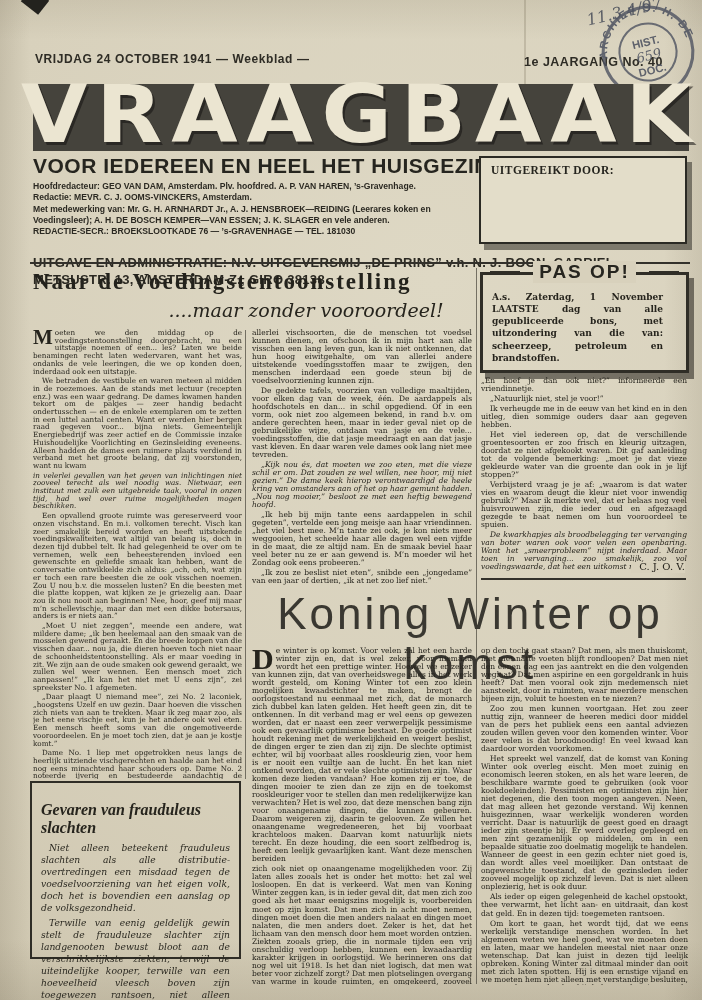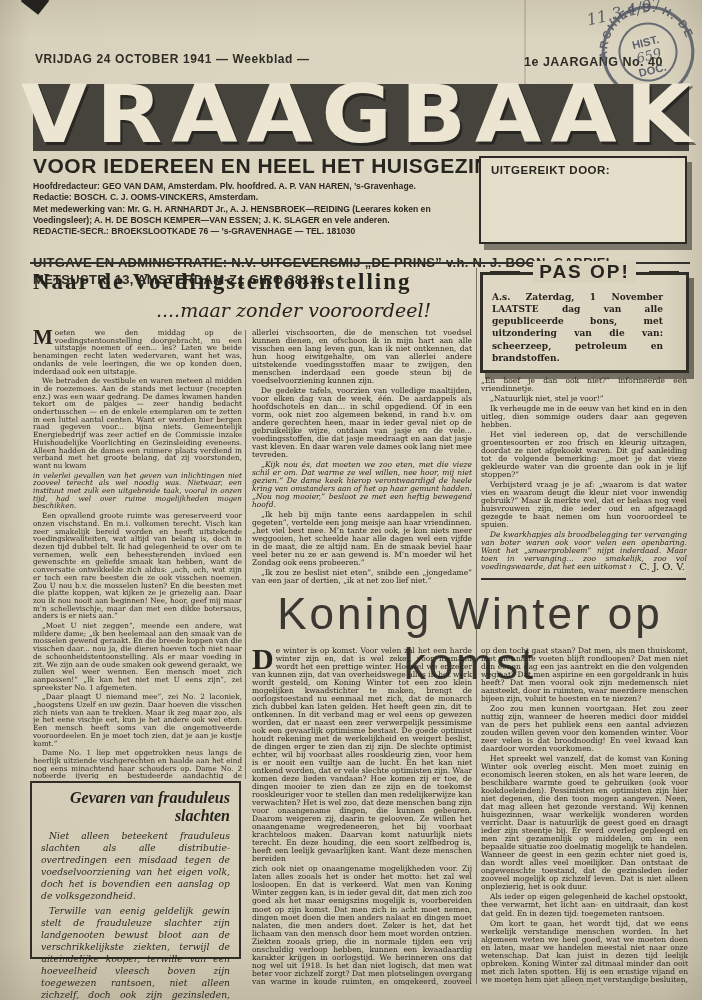--- a/index.html
+++ b/index.html
@@ -17,52 +17,52 @@
   
   .dateline{position:absolute;left:35px;top:52px;font-family:"Liberation Sans",sans-serif;font-weight:bold;font-size:12px;letter-spacing:.6px;color:#2e2c25;}
   .issue{position:absolute;left:524px;top:55px;font-family:"Liberation Sans",sans-serif;font-weight:bold;font-size:12.5px;letter-spacing:.5px;color:#2e2c25;}
   .handwriting{position:absolute;left:586px;top:2px;font-family:"DejaVu Serif",serif;font-style:italic;font-size:16px;color:#474c58;transform:rotate(-13deg);opacity:.85;}
   .stamp{position:absolute;left:594px;top:-2px;width:108px;height:108px;transform:rotate(-14deg);opacity:.88;}
   
   .band{position:absolute;left:33px;top:84px;width:656px;height:67px;background:#45433c;display:flex;align-items:center;justify-content:center;}
   .logo{font-family:"DejaVu Sans",sans-serif;font-weight:bold;font-size:78px;line-height:60px;letter-spacing:8px;color:#ebe5d1;transform:scale(1.1,1.02) translateY(-3px);white-space:nowrap;text-shadow:2px 2px 0 rgba(20,19,16,.55);}
   .tagline{position:absolute;left:33px;top:154px;font-family:"Liberation Sans",sans-serif;font-weight:900;font-size:21px;letter-spacing:.5px;color:#26251f;}
   .ubox{position:absolute;left:479px;top:156px;width:204px;height:84px;border:2px solid #2b2a24;background:#e3ddc9;box-shadow:5px 6px 0 rgba(48,45,38,.55);}
-  .ubox-label{font-family:Liberation Sans, sans-serif;font-weight:bold;font-size:11.5px;letter-spacing:.5px;padding:6px 0 0 10px;color:#26251f;}
+  .ubox-label{font-family:Liberation Serif, serif;font-weight:bold;font-size:11.5px;letter-spacing:.5px;padding:6px 0 0 10px;color:#26251f;}
   .credits{position:absolute;left:33px;top:181px;width:657px;font-family:"Liberation Sans",sans-serif;font-weight:bold;font-size:8.6px;line-height:1.32;color:#2b2922;}
   .credit-line{max-width:448px;}
   .credit-line.full{max-width:none;letter-spacing:.3px;font-size:13px;margin-top:16px;}
   .main-rule{position:absolute;left:30px;top:262px;width:660px;height:2px;background:#33312b;}
   
   .vdiv{position:absolute;width:1px;background:rgba(60,57,48,.65);}
   .col{position:absolute;overflow:hidden;text-align:justify;font-size:7.5px;line-height:1.07;color:#26241d;}
   .col p{margin:0 0 2px 0;text-indent:9px;}
   .col p.noindent{text-indent:0;}
   .col p.cont{text-indent:0;}
   .col p.italic{font-style:italic;}
   .dropcap{float:left;font-weight:bold;padding-right:2px;font-family:"Liberation Serif",serif;}
   .dc1{font-size:21px;line-height:16px;}
   .dc2{font-size:30px;line-height:24px;}
   
   .a1-title{position:absolute;left:33px;top:269px;font-family:"Liberation Serif",serif;font-weight:bold;font-size:23px;letter-spacing:2px;color:#23221c;}
-  .a1-sub{position:absolute;left:156px;top:299px;width:332px;text-align:left;font-family:"DejaVu Serif",serif;font-style:italic;font-size:19px;color:#26241d;}
+  .a1-sub{position:absolute;left:140px;top:299px;width:332px;text-align:center;font-family:"DejaVu Serif",serif;font-style:italic;font-size:19px;color:#26241d;}
   .a1c1{left:33px;top:329px;width:209px;height:450px;font-size:7.2px;}
   .a1c2{left:252px;top:329px;width:220px;height:264px;}
   .a1c3{left:481px;top:377px;width:206px;height:196px;position:absolute;}
   .byline{position:absolute;right:2px;bottom:0;background:#d8d1bc;padding-left:8px;font-weight:normal;font-size:10px;}
   .c3rule{position:absolute;left:481px;top:578px;width:205px;height:2px;background:#33312b;}
   
   .pasop{position:absolute;left:480px;top:272px;width:203px;height:95px;border:3px solid #2f2d26;box-shadow:5px 6px 0 rgba(48,45,38,.6);}
   .pasop-titlerow{position:absolute;left:0;right:0;top:-14px;display:flex;align-items:center;justify-content:center;gap:13px;}
   .pasop-dash{width:30px;border-top:3px solid #2f2d26;}
   .pasop-title{background:#d8d1bc;padding:0 6px;font-family:"Liberation Sans",sans-serif;font-weight:bold;font-size:19px;letter-spacing:2px;color:#26251f;}
   .pasop-text{padding:16px 23px 0 9px;font-size:9px;font-weight:bold;line-height:1.35;text-align:justify;color:#26241d;}
   
   .fraudbox{position:absolute;left:30px;top:781px;width:211px;height:178px;border:2px solid #2f2d26;padding:4px 9px;box-sizing:border-box;}
-  .fraud-title{text-align:right;font-family:"Liberation Serif",serif;font-style:italic;font-weight:bold;font-size:16px;line-height:1.1;margin:2px 0 6px 0;color:#26241d;}
+  .fraud-title{text-align:left;font-family:"Liberation Serif",serif;font-style:italic;font-weight:bold;font-size:16px;line-height:1.1;margin:14px 0 6px 0;color:#26241d;}
   .fraudbox p{font-style:italic;font-size:9.2px;line-height:1.3;text-align:justify;margin:0 0 3px 0;text-indent:8px;color:#2a2820;}
   
   .a2-title{position:absolute;left:252px;top:589px;width:436px;text-align:center;font-family:"Liberation Sans",sans-serif;font-size:44px;letter-spacing:3px;color:#3a3831;}
   .a2c1{left:252px;top:647px;width:220px;height:338px;}
   .a2c2{left:481px;top:647px;width:207px;height:338px;}
 </style>
 </head>
 <body>
 
 <div class="sheet">
@@ -98,21 +98,21 @@
     <div class="logo">VRAAGBAAK</div>
   </div>
   <div class="tagline">VOOR IEDEREEN EN HEEL HET HUISGEZIN</div>
 
   <div class="ubox">
     <div class="ubox-label">UITGEREIKT DOOR:</div>
   </div>
 
   <div class="credits">
     <div class="credit-line">Hoofdredacteur: GEO VAN DAM, Amsterdam. Plv. hoofdred. A. P. VAN HAREN, ’s-Gravenhage.</div>
-    <div class="credit-line">Redactie: BOSCH. C. J. OOMS-VINCKERS, Amsterdam.</div>
+    <div class="credit-line">Redactie: MEVR. C. J. OOMS-VINCKERS, Amsterdam.</div>
     <div class="credit-line">Met medewerking van: Mr. G. H. ARNHARDT Jr., A. J. HENSBROEK—REIDING (Leerares koken en Voedingsleer); A. H. DE BOSCH KEMPER—VAN ESSEN; J. K. SLAGER en vele anderen.</div>
     <div class="credit-line">REDACTIE-SECR.: BROEKSLOOTKADE 76 — ’s-GRAVENHAGE — TEL. 181030</div>
     <div class="credit-line full">UITGAVE EN ADMINISTRATIE: N.V. UITGEVERSMIJ „DE PRINS” v.h. N. J. BOON, GABRIEL METSUSTR. 13, AMSTERDAM-Z., GIRO 38138</div>
   </div>
 
   <div class="main-rule"></div>
 
   <div class="vdiv" style="left:245px;top:330px;height:449px;"></div>
   <div class="vdiv" style="left:476px;top:268px;height:716px;"></div>
 
@@ -126,21 +126,21 @@
     <p>Een opvallend groote ruimte was gereserveerd voor onzen vischstand. En m.i. volkomen terecht. Visch kan zeer smakelijk bereid worden en heeft uitstekende voedingskwaliteiten, wat altijd van belang is, doch in dezen tijd dubbel telt. Ik had gelegenheid te over om te vernemen, welk een beheesterenden invloed een gewenschte en geliefde smaak kan hebben, want de conversatie ontwikkelde zich aldus: „och, och, wat zijn er toch een rare beesten die ze ook visschen noemen. Zou U nou b.v. die mosselen lusten? En die beesten met die platte koppen, wat kijken ze je griezelig aan. Daar zou ik nou nooit aan beginnen! Nee, hoor, geef mij maar m’n schellevischje, maar dan met een dikke botersaus, anders is er niets aan.”</p>
     <p>„Moet U niet zeggen”, meende een andere, wat mildere dame; „ik ben heelemaal aan den smaak van de mosselen gewend geraakt. En die breede koppen van die visschen daar... nou ja, die dieren hoeven toch niet naar de schoonheidstentoonstelling. Als er maar voeding in zit. We zijn aan de oude smaken ook gewend geraakt, we zullen wel weer wennen. Een mensch moet zich aanpassen!” „Ik kan het niet met U eens zijn”, zei spreekster No. 1 afgemeten.</p>
     <p>„Daar plaagt U niemand mee”, zei No. 2 laconiek, „hoogstens Uzelf en uw gezin. Daar hoeven die visschen zich niets van aan te trekken. Maar ik zeg maar zoo, als je het eene vischje eet, kun je het andere ook wel eten. Een mensch heeft soms van die ongemotiveerde vooroordeelen. En je moet toch zien, dat je aan je kostje komt.”</p>
     <p>Dame No. 1 liep met opgetrokken neus langs de heerlijk uitziende vischgerechten en haalde aan het eind nog eens minachtend haar schouders op. Dame No. 2 noteerde ijverig en bestudeerde aandachtig de aanwijzingen.</p>
 
   </div>
 
   <div class="col a1c2">
     <p class="cont">allerlei vischsoorten, die de menschen tot voedsel kunnen dienen, en ofschoon ik in mijn hart aan alle visschen een lang leven gun, kan ik niet ontkennen, dat hun hoog eiwitgehalte, om van allerlei andere uitstekende voedingsstoffen maar te zwijgen, den menschen inderdaad een goede steun bij de voedselvoorziening kunnen zijn.</p>
     <p>De gedekte tafels, voorzien van volledige maaltijden, voor elken dag van de week, één. De aardappels als hoofdschotels en dan... in schil opgediend. Of in een vorm, ook niet zoo algemeen bekend, in rand b.v. om andere gerechten heen, maar in ieder geval niet op de gebruikelijke wijze, ontdaan van jasje en de vele... voedingsstoffen, die dat jasje meedraagt en aan dat jasje vast kleven. En daar waren vele dames ook lang niet mee tevreden.</p>
-    <p class="italic">„Kijk nou és, dat moeten we zoo eten, met die vieze schil er om. Dat warme ze wel willen, nee hoor, mij niet gezien.” De dame keek hierop verontwaardigd de heele kring van omstanders aan of het op haar gemunt hadden. „Nou nog mooier,” besloot ze met een heftig bewegend hoofd.</p>
+    <p class="italic">„Kijk nou és, dat moeten we zoo eten, met die vieze schil er om. Dat zouden ze wel willen, nee hoor, mij niet gezien.” De dame keek hierop verontwaardigd de heele kring van omstanders aan of het op haar gemunt hadden. „Nou nog mooier,” besloot ze met een heftig bewegend hoofd.</p>
     <p>„Ik heb bij mijn tante eens aardappelen in schil gegeten”, vertelde een jong meisje aan haar vriendinnen. „het viel best mee. M’n tante zei ook, je kon niets meer weggooien, het scheelde haar alle dagen wel een vijfde in de maat, die ze altijd nam. En de smaak beviel haar veel beter nu ze er aan gewend is. M’n moeder wil het Zondag ook eens probeeren.”</p>
     <p>„Ik zou ze beslist niet eten”, snibde een „jongedame” van een jaar of dertien, „ik at net zoo lief niet.”</p>
   </div>
 
   <div class="pasop">
     <div class="pasop-titlerow">
       <div class="pasop-dash"></div>
       <div class="pasop-title">PAS OP!</div>
       <div class="pasop-dash"></div>
     </div>

